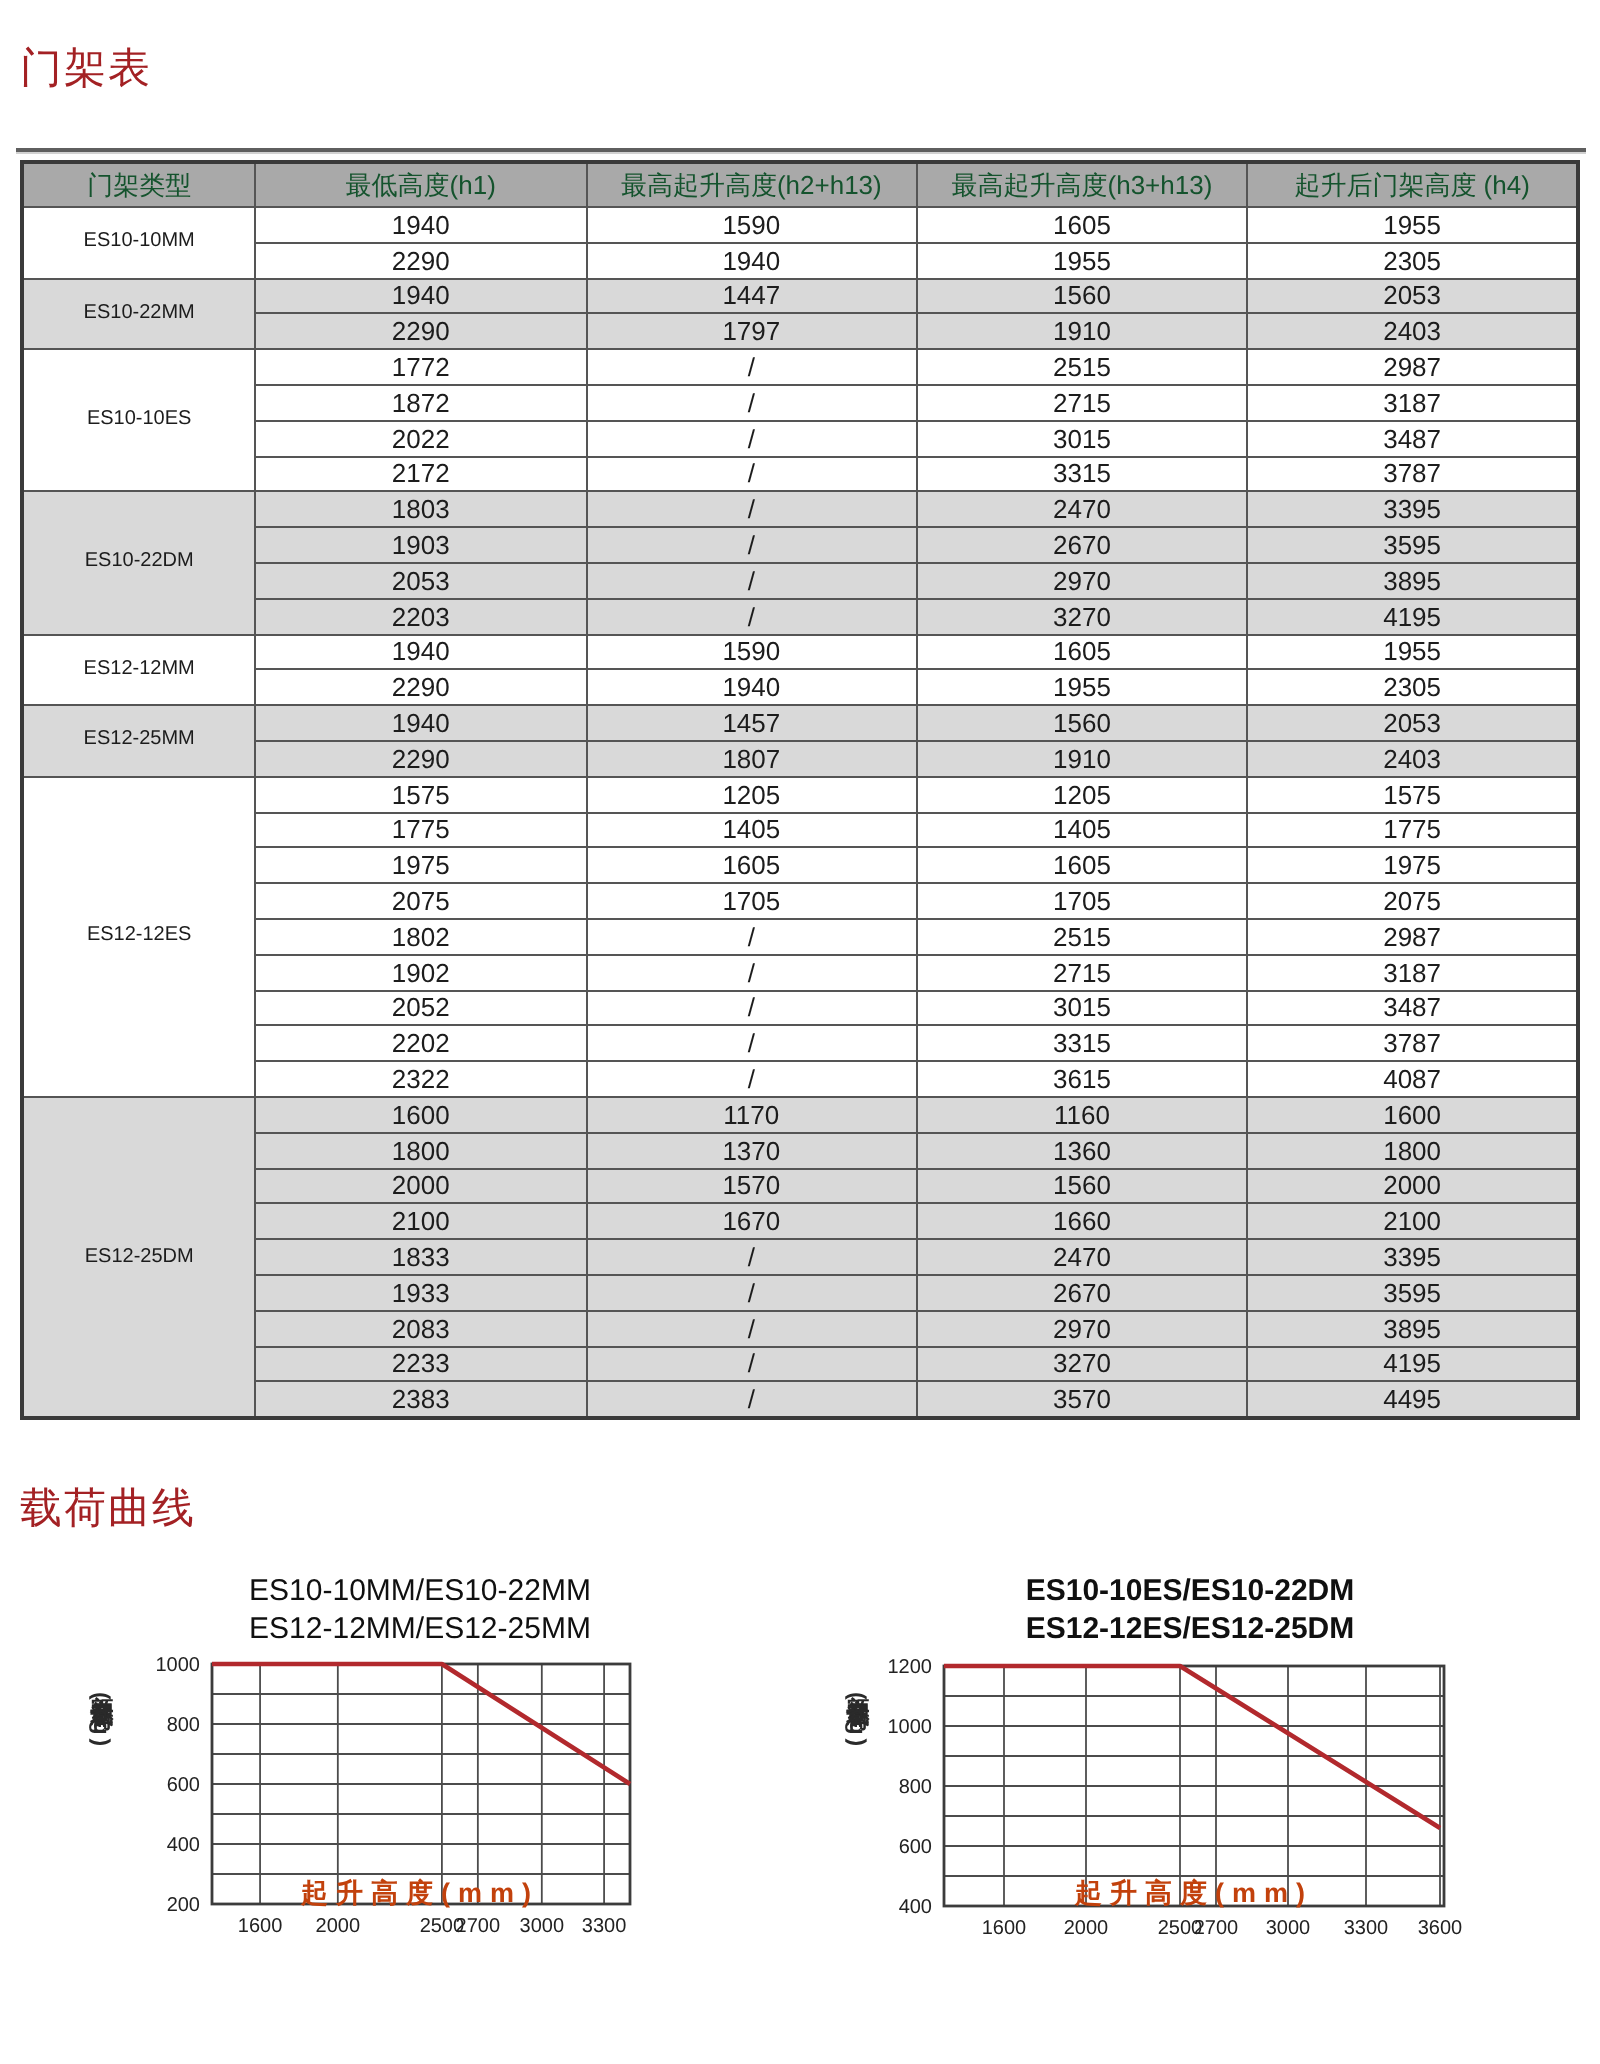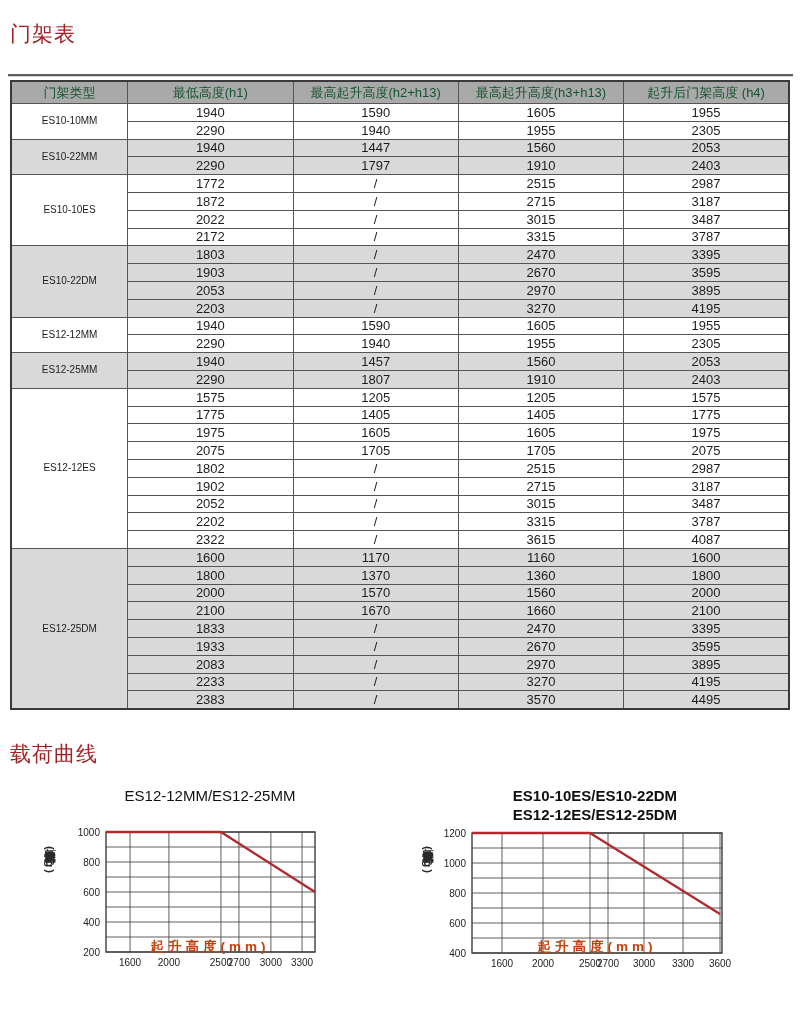--- a/index.html
+++ b/index.html
@@ -292,20 +292,21 @@
         <td>/</td>
         <td>3570</td>
         <td>4495</td>
       </tr>
     </tbody>
 </table>
 
 <div class="section-title" id="curve-title">载荷曲线</div>
 
 <div class="chart-title" id="chart1-title">
+  <div>ES10-10MM/ES10-22MM</div>
   <div>ES12-12MM/ES12-25MM</div>
 </div>
 <div class="chart-title" id="chart2-title">
   <div>ES10-10ES/ES10-22DM</div>
   <div>ES12-12ES/ES12-25DM</div>
 </div>
 
 <div class="ylabel" id="chart1-ylabel">额定载荷(kg)</div>
 <div class="ylabel" id="chart2-ylabel">额定载荷(kg)</div>
 

